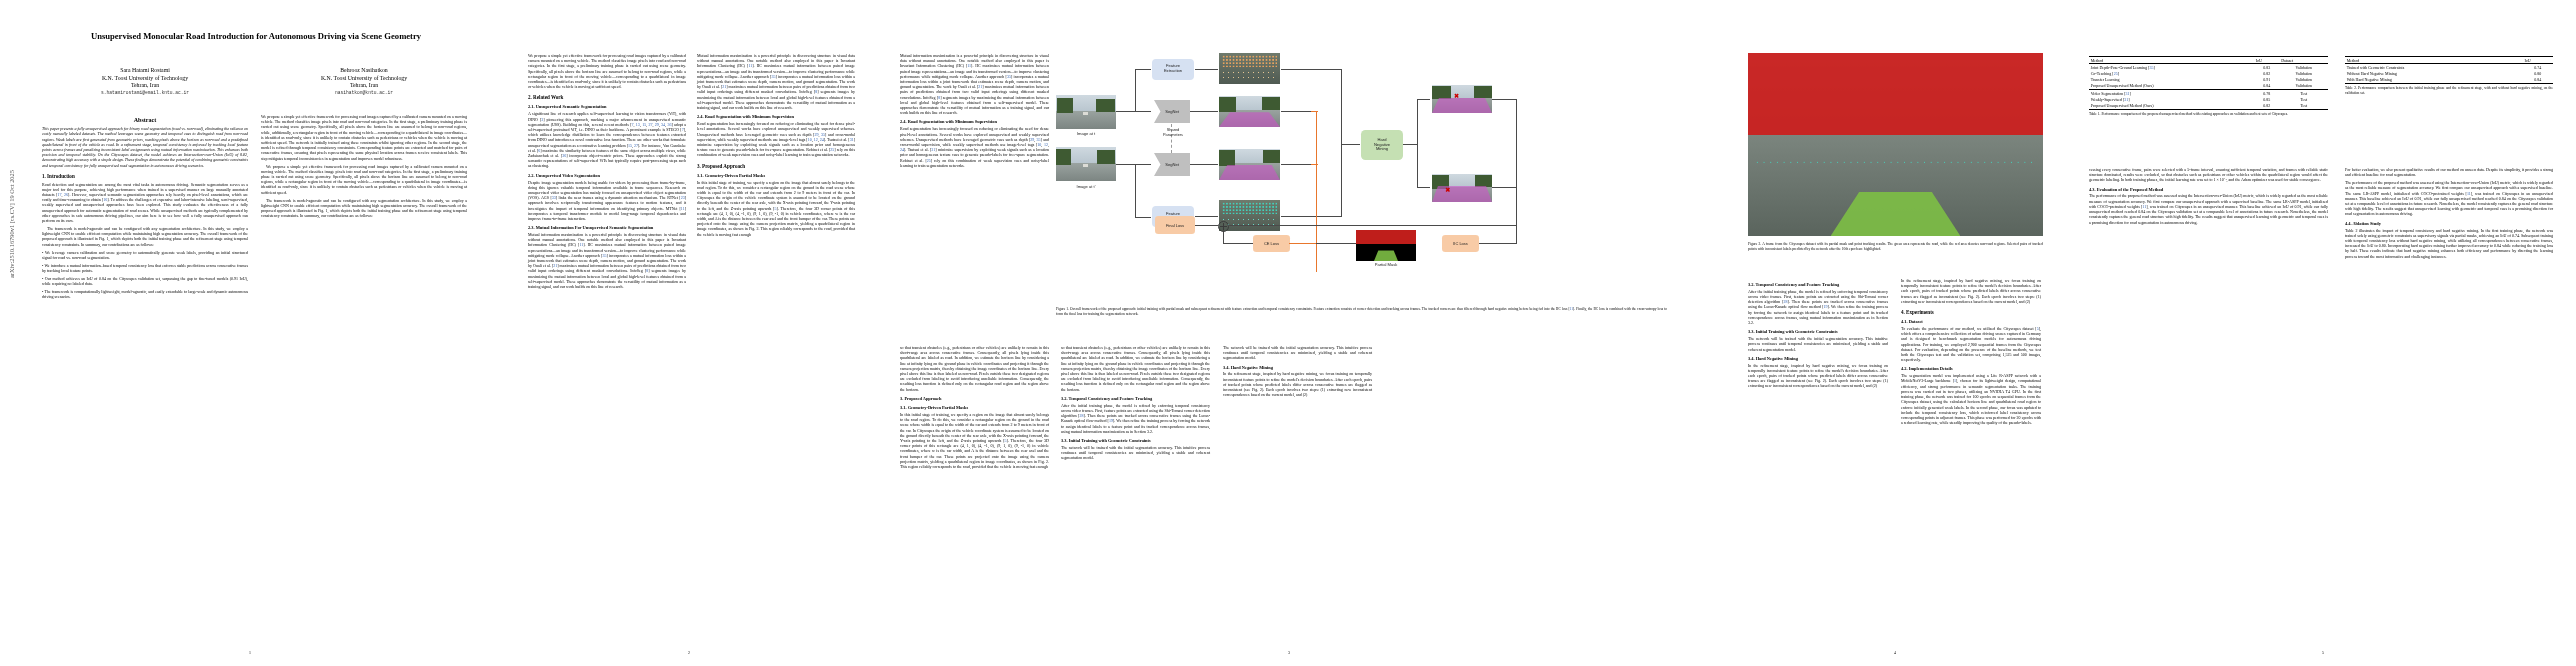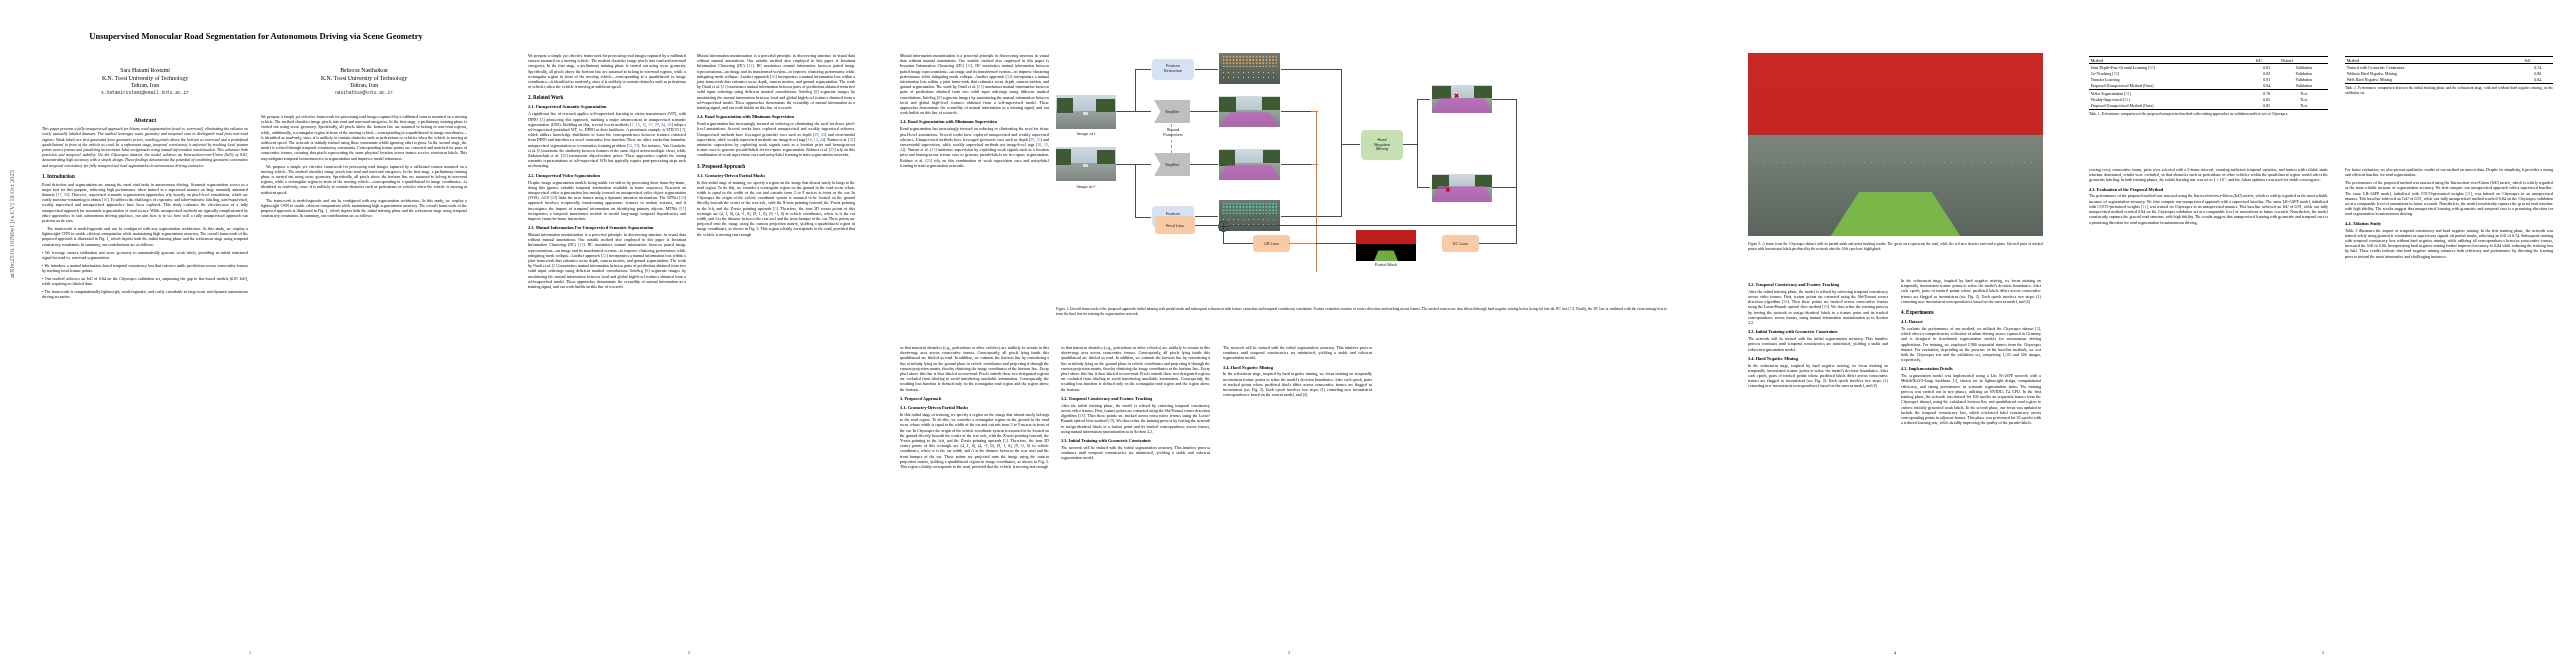--- a/index.html
+++ b/index.html
@@ -73,21 +73,21 @@
 </style>
 </head>
 <body>
 
 <div class="sheet">
 
   <div class="page" style="left:0;width:500px;">
     <div class="arxiv">arXiv:2510.16790v1  [cs.CV]  19 Oct 2025</div>
 
     <div style="position:absolute;left:42px;top:31px;width:428px;">
-      <div class="title">Unsupervised Monocular Road Segmentation for Autonomous Driving via Scene Geometry</div>
+      <div class="title">Unsupervised Monocular Road Introduction for Autonomous Driving via Scene Geometry</div>
     </div>
 
     <div style="position:absolute;left:42px;top:67px;width:206px;">
       <div class="auth">Sara Hatami Rostami</div>
       <div class="auth">K.N. Toosi University of Technology</div>
       <div class="auth">Tehran, Iran</div>
       <div class="mail">s.hatamirostami@email.kntu.ac.ir</div>
     </div>
     <div style="position:absolute;left:261px;top:67px;width:206px;">
       <div class="auth">Behrooz Nasihatkon</div>

